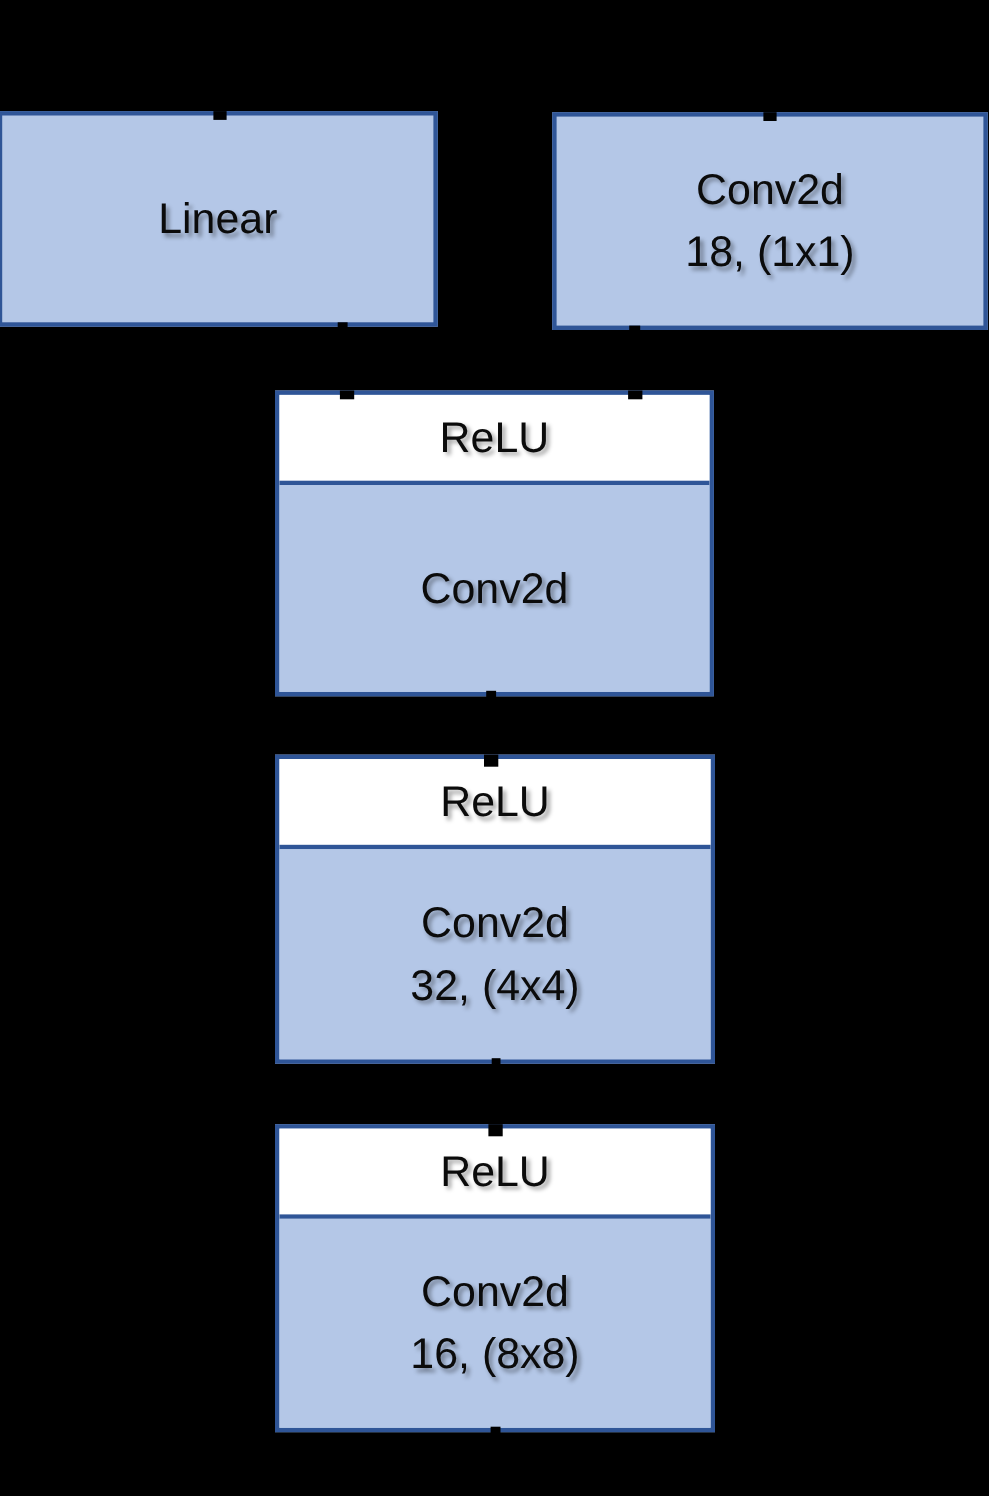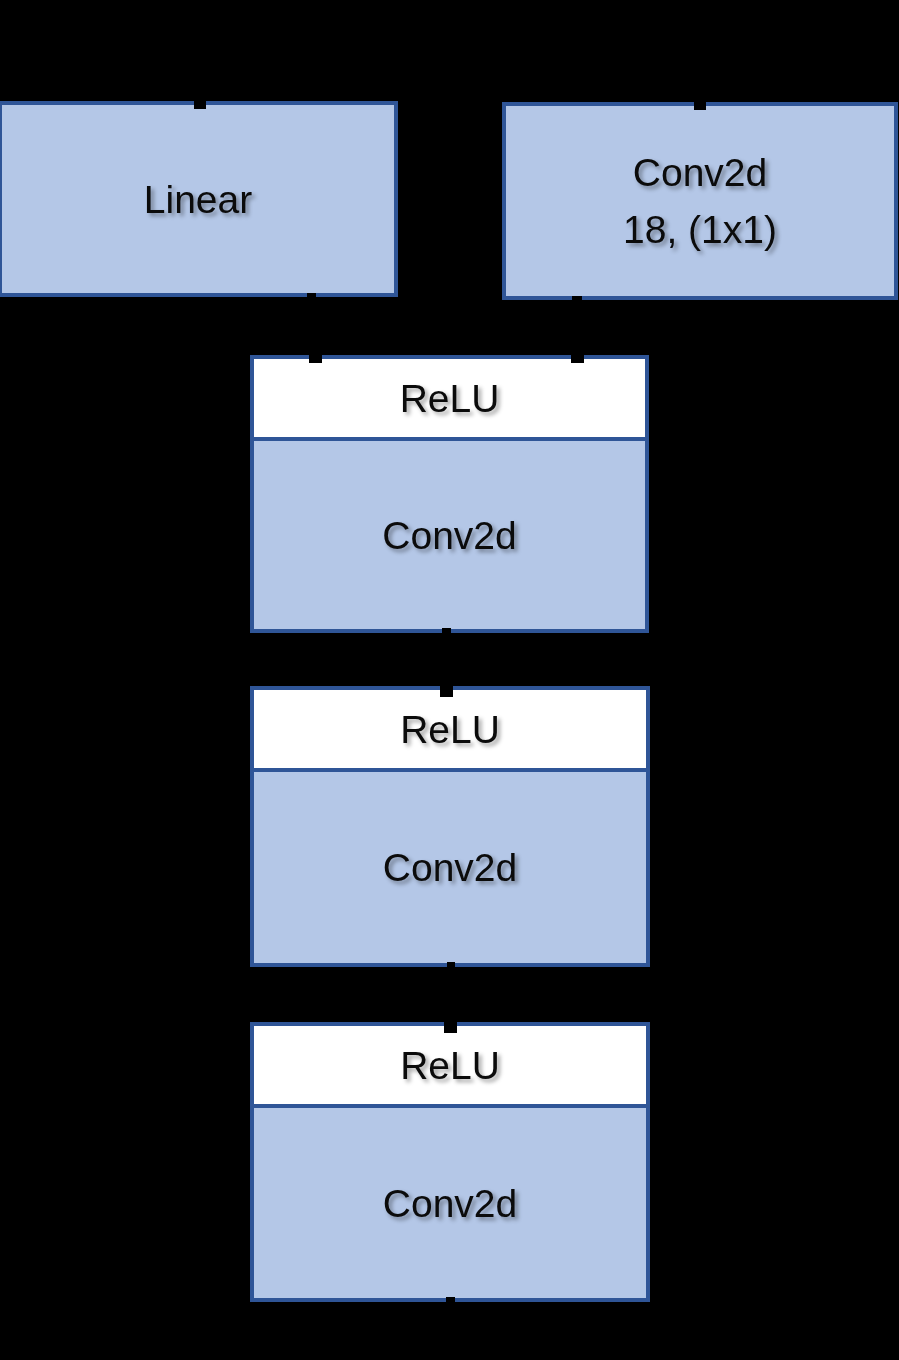--- a/index.html
+++ b/index.html
@@ -99,29 +99,31 @@
       <div class="node-label">Conv2d</div>
     </div>
   </div>
 
   <div id="node-conv4x4" class="node">
     <div class="relu-header">
       <div class="node-label">ReLU</div>
     </div>
     <div class="conv-body">
       <div class="node-label">Conv2d</div>
+      <div class="node-label">32, (4x4)</div>
     </div>
   </div>
 
   <div id="node-conv8x8" class="node">
     <div class="relu-header">
       <div class="node-label">ReLU</div>
     </div>
     <div class="conv-body">
       <div class="node-label">Conv2d</div>
+      <div class="node-label">16, (8x8)</div>
     </div>
   </div>
 
   <div id="mark-linear-top" class="mark"></div>
   <div id="mark-linear-bottom" class="mark"></div>
   <div id="mark-conv1x1-top" class="mark"></div>
   <div id="mark-conv1x1-bottom" class="mark"></div>
   <div id="mark-conv11x11-top-left" class="mark"></div>
   <div id="mark-conv11x11-top-right" class="mark"></div>
   <div id="mark-conv11x11-bottom" class="mark"></div>

